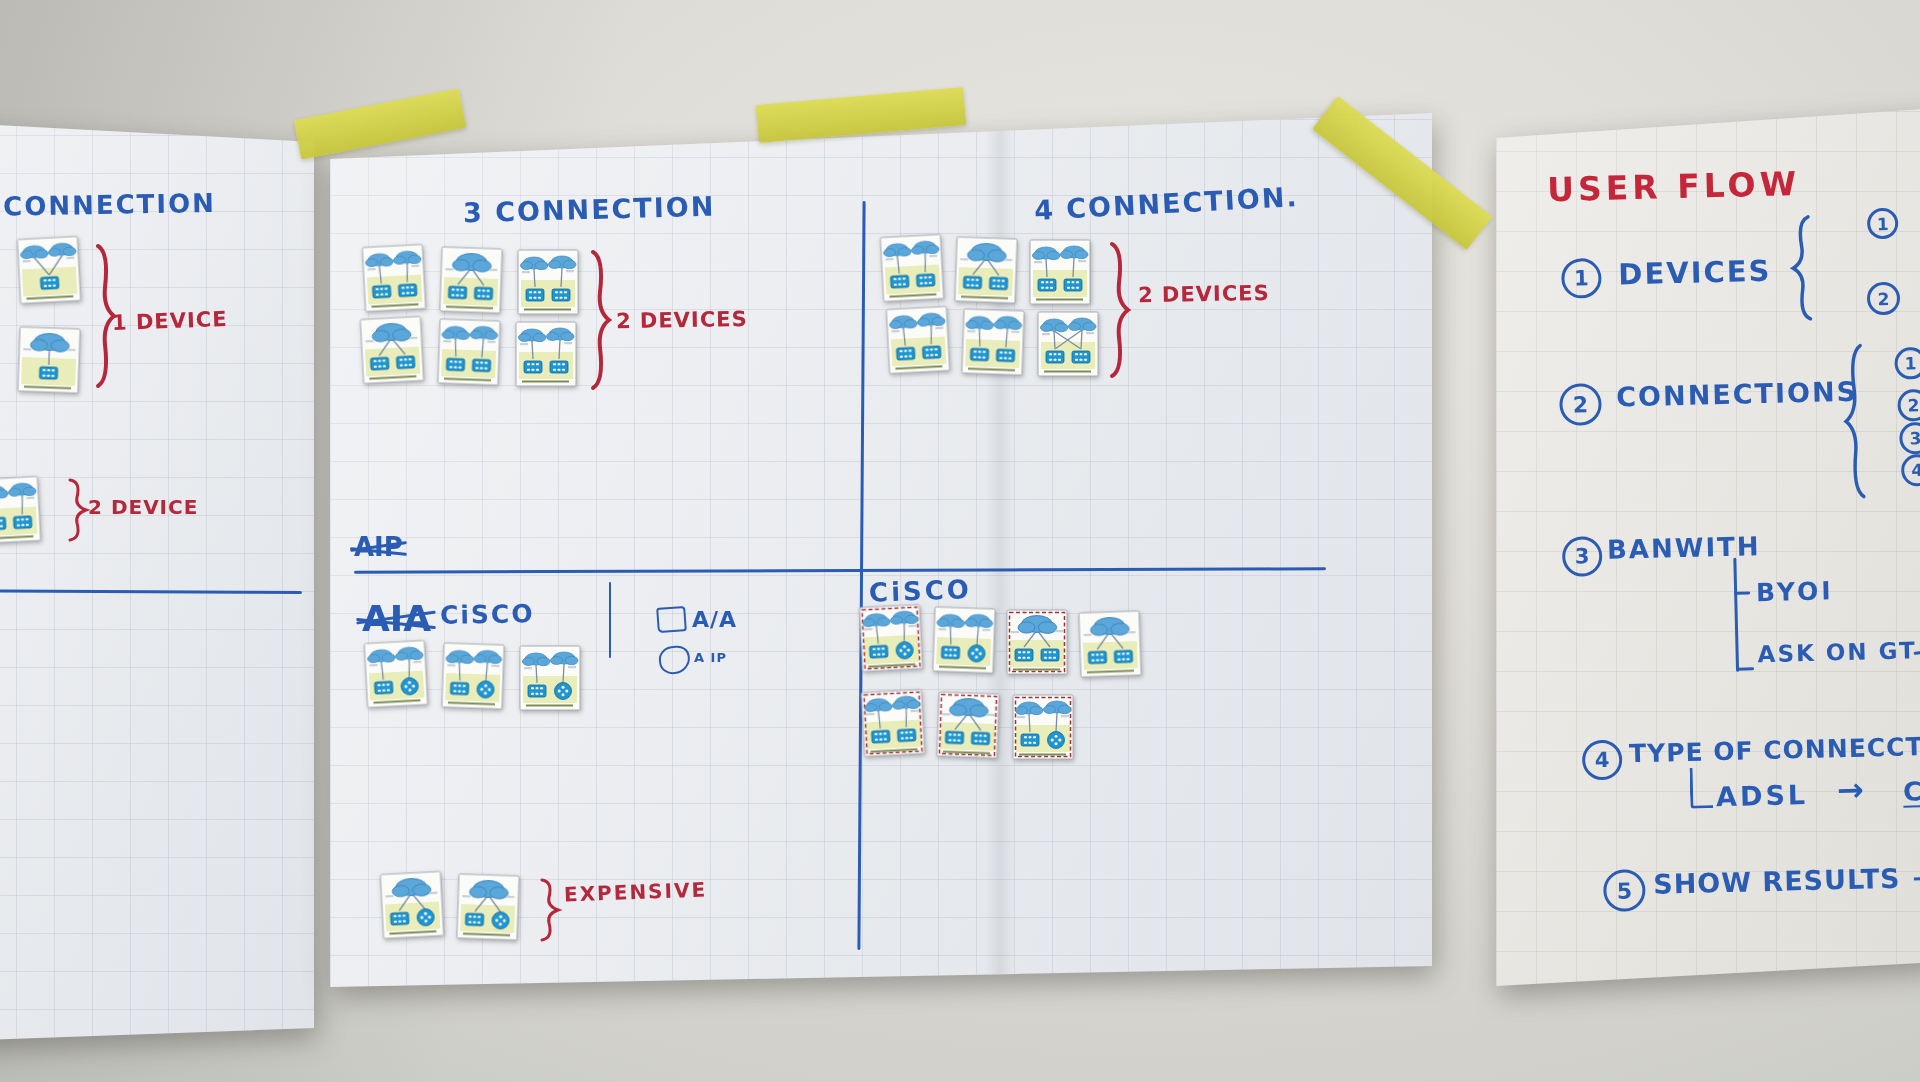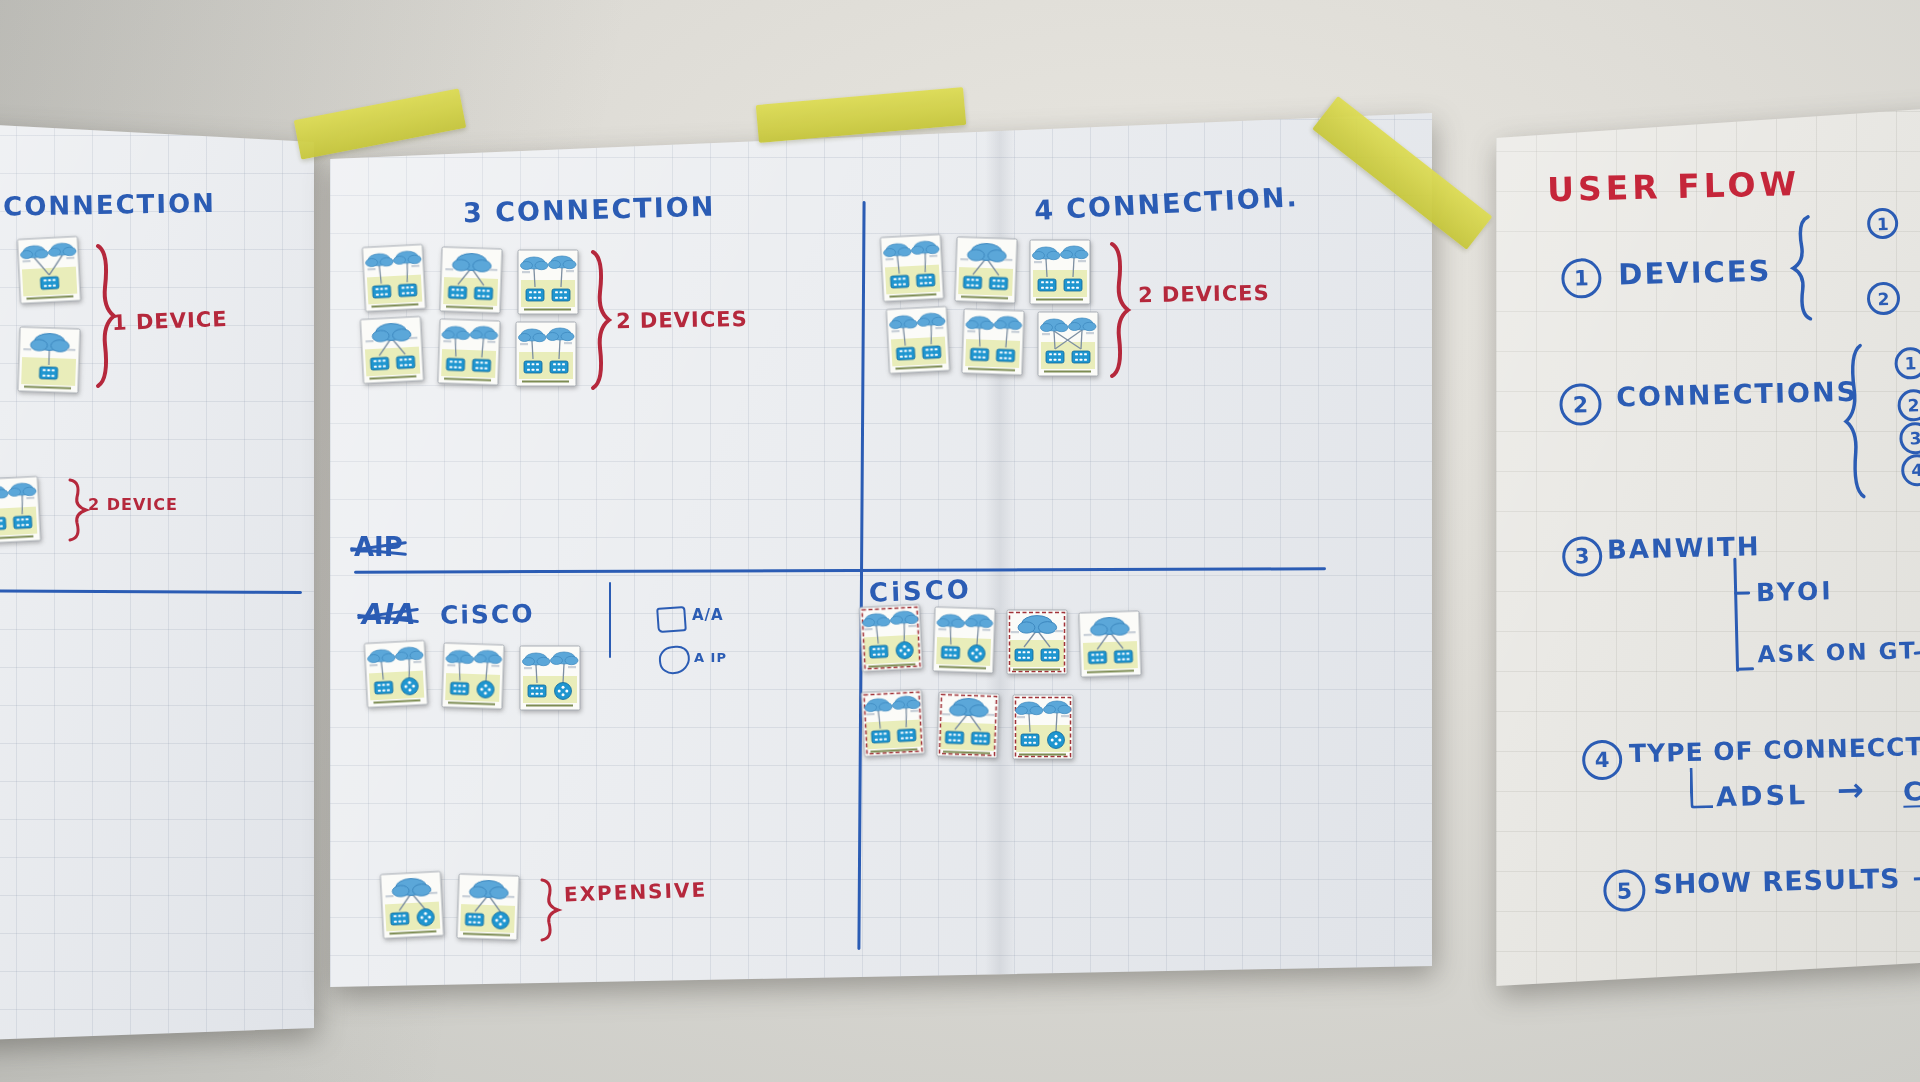--- a/index.html
+++ b/index.html
@@ -152,21 +152,21 @@
             <rect x="42.6" y="47.8" width="2.8" height="2" rx=".5" fill="#fff"></rect>
             <rect x="47.1" y="47.8" width="2.8" height="2" rx=".5" fill="#fff"></rect>
             <rect x="5" y="22" width="8" height="2.2" class="txt"></rect>
             <rect x="49" y="21" width="8" height="2.2" class="txt"></rect>
             <line x1="7" y1="60.5" x2="54" y2="60.5" class="base"></line>
           </svg>
         </div>
       <svg class="brace" style="left: 162px; top: 380px; overflow: visible;" width="26" height="64" viewBox="0 0 26 64">
           <path d="M6 2 Q17 3.84 13 19.2 Q11 28.16 22 32 Q11 35.84 13 44.8 Q17 60.16 6 62" fill="none" stroke="#b5283c" stroke-width="3" stroke-linecap="round"></path>
         </svg>
-      <div class="hand red" style="left:186px;top:399px;font-size:16px;letter-spacing:1px;">2 DEVICE</div>
+      <div class="hand red" style="left:186px;top:399px;font-size:20px;letter-spacing:1px;">2 DEVICE</div>
       <div class="bline" style="left:26px;top:492px;width:374px;height:3px;transform:rotate(.3deg);"></div>
     </div>
   </div>
 
   <div class="pwrap" style="left:330px;top:110px;">
     <div class="paper" style="width:1102px;height:884px;clip-path:polygon(0 49px,100% 3px,100% 856px,0 877px);">
       <div class="crease" style="left:655px;"></div>
 
       <div class="hand blue" style="left:133px;top:86px;font-size:27px;letter-spacing:2px;transform:rotate(-1.5deg);">3 CONNECTION</div>
       <div class="sgroup" style="left:33px;top:139px;gap:15px;">
@@ -364,21 +364,21 @@
       <svg class="brace" style="left: 257px; top: 140px; overflow: visible;" width="26" height="140" viewBox="0 0 26 140">
           <path d="M6 2 Q17 8.4 13 42 Q11 61.6 22 70 Q11 78.4 13 98 Q17 131.6 6 138" fill="none" stroke="#b5283c" stroke-width="4" stroke-linecap="round"></path>
         </svg>
       <div class="hand red" style="left:286px;top:199px;font-size:21px;letter-spacing:1px;transform:rotate(-1deg);">2 DEVICES</div>
 
       <div class="hand blue" style="left:24px;top:424px;font-size:26px;">
         <span class="scrib">AIP</span>
       </div>
       <div class="bline" style="left:24px;top:459px;width:972px;height:3px;transform:rotate(-.2deg);"></div>
 
-      <div class="hand blue" style="left:32px;top:490px;font-size:28px;font-style:italic;">
+      <div class="hand blue" style="left:32px;top:490px;font-size:36px;">
         <span class="scrib">AIA</span>
       </div>
       <div class="hand blue" style="left:110px;top:492px;font-size:25px;letter-spacing:2px;transform:rotate(-1deg);">CiSCO</div>
       <div class="sgroup" style="left:35px;top:535px;gap:15px;">
           <svg viewBox="0 0 62 66" width="62" height="66" class="sticker" style="transform: translateY(-4px) rotate(-3deg);">
             <rect x="1" y="1" width="60" height="64" rx="1.5" class="bg"></rect>
             <rect x="4" y="31" width="54" height="27" class="band"></rect>
             <line x1="17" y1="20" x2="18" y2="38" class="wire"></line>
             <line x1="45" y1="19" x2="44" y2="38" class="wire"></line>
             <g class="cloud" transform="translate(17 14) scale(1)">
@@ -466,21 +466,21 @@
             <circle cx="40.2" cy="46" r="1.5" fill="#fff"></circle>
             <circle cx="47.8" cy="46" r="1.5" fill="#fff"></circle>
             <rect x="5" y="22" width="8" height="2.2" class="txt"></rect>
             <rect x="49" y="21" width="8" height="2.2" class="txt"></rect>
             <line x1="7" y1="60.5" x2="54" y2="60.5" class="base"></line>
           </svg>
         </div>
 
       <div class="bline" style="left:279px;top:472px;width:2px;height:76px;"></div>
       <div class="cb-sq" style="left:327px;top:497px;"></div>
-      <div class="hand blue" style="left:362px;top:498px;font-size:15px;letter-spacing:1px;">A/A</div>
+      <div class="hand blue" style="left:362px;top:498px;font-size:22px;letter-spacing:1px;">A/A</div>
       <div class="cb-rd" style="left:329px;top:536px;"></div>
       <div class="hand blue" style="left:364px;top:541px;font-size:13px;letter-spacing:1px;">A IP</div>
 
       <div class="sgroup" style="left:51px;top:766px;gap:14px;">
           <svg viewBox="0 0 62 66" width="62" height="66" class="sticker" style="transform: translateY(-4px) rotate(-3deg);">
             <rect x="1" y="1" width="60" height="64" rx="1.5" class="bg"></rect>
             <rect x="4" y="31" width="54" height="27" class="band"></rect>
             <line x1="31" y1="21" x2="18" y2="38" class="wire"></line>
             <line x1="31" y1="21" x2="44" y2="38" class="wire"></line>
             <g class="cloud" transform="translate(31 15) scale(1.4)">

